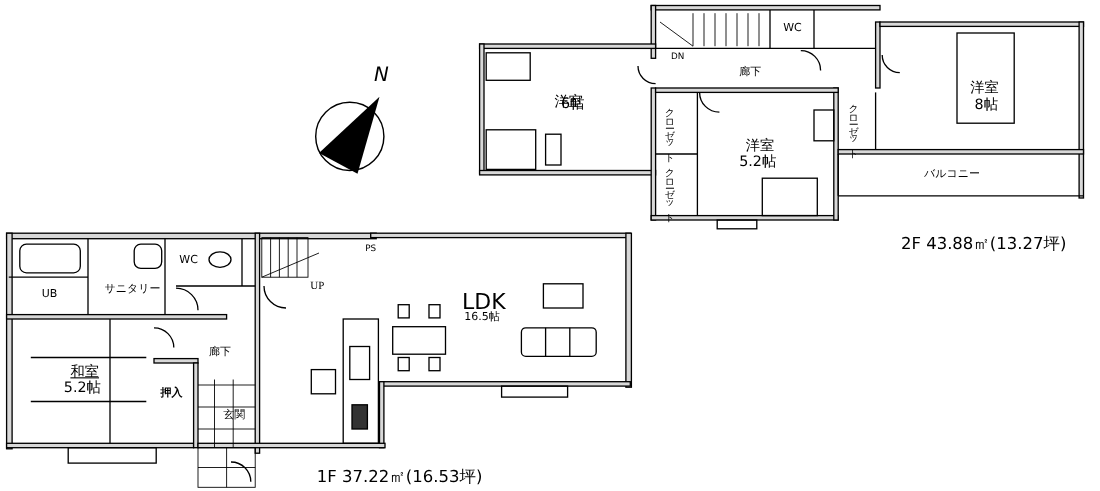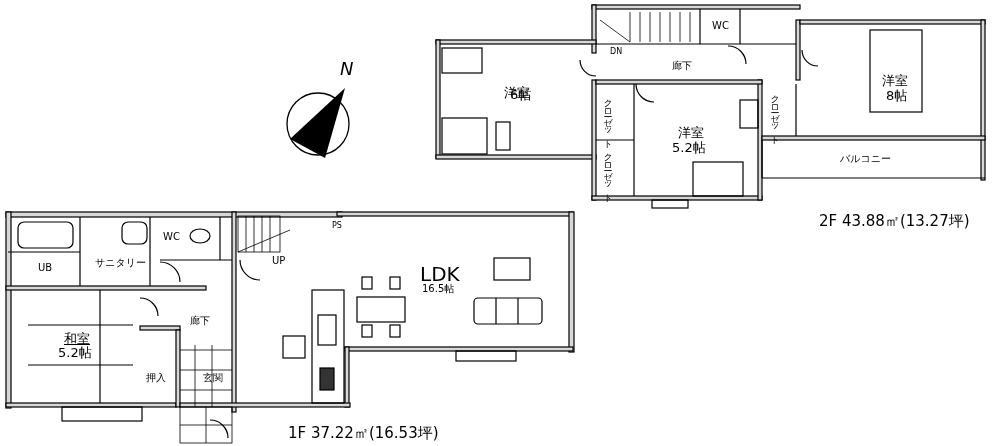--- a/index.html
+++ b/index.html
@@ -145,23 +145,23 @@
 </svg>
 
 <div class="lbl" style="left:340px;top:62px;font-size:18px;font-style:italic;">N</div>
 
 <div class="lbl sm" style="left:38px;top:262px;">UB</div>
 <div class="lbl sm" style="left:95px;top:257px;">サニタリー</div>
 <div class="lbl sm" style="left:163px;top:231px;">WC</div>
 <div class="lbl sm" style="left:190px;top:315px;">廊下</div>
 <div class="lbl" style="left:64px;top:332px;text-decoration:underline;">和室</div>
 <div class="lbl" style="left:58px;top:346px;">5.2帖</div>
-<div class="lbl sm" style="left:146px;top:372px;">押入</div>
+<div class="lbl sm" style="left:146px;top:352px;font-weight:bold;">押入</div>
 <div class="lbl sm" style="left:203px;top:372px;">玄関</div>
-<div class="lbl sm" style="left:272px;top:255px;">UP</div>
+<div class="lbl sm" style="left:282px;top:255px;font-family:Liberation Serif, serif;">UP</div>
 <div class="lbl sm" style="left:320px;top:220px;font-size:8px;margin-left:12px;">PS</div>
 <div class="lbl" style="left:420px;top:267px;font-size:20px;">LDK</div>
 <div class="lbl" style="left:422px;top:282px;font-size:10px;">16.5帖</div>
 
 <div class="lbl" style="left:504px;top:86px;">洋室</div>
 <div class="lbl" style="left:510px;top:88px;">6帖</div>
 <div class="lbl" style="left:678px;top:126px;">洋室</div>
 <div class="lbl" style="left:672px;top:141px;">5.2帖</div>
 <div class="lbl" style="left:882px;top:74px;">洋室</div>
 <div class="lbl" style="left:886px;top:89px;">8帖</div>

